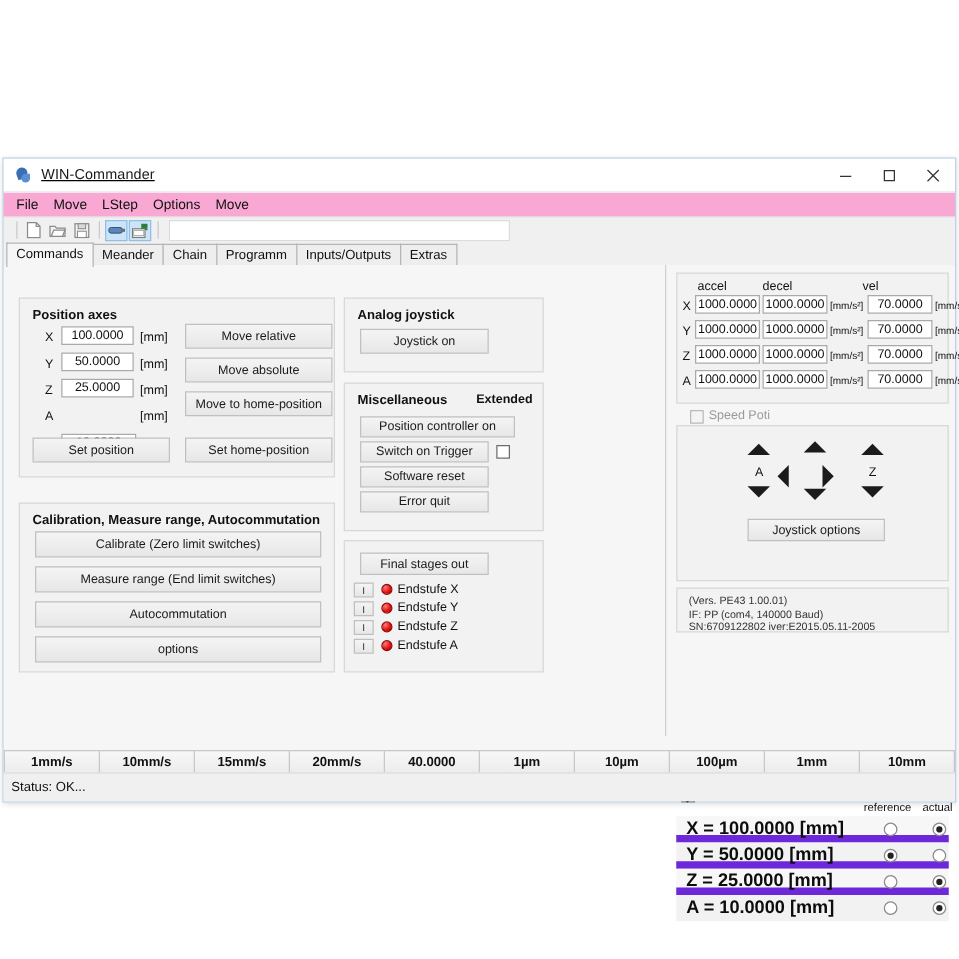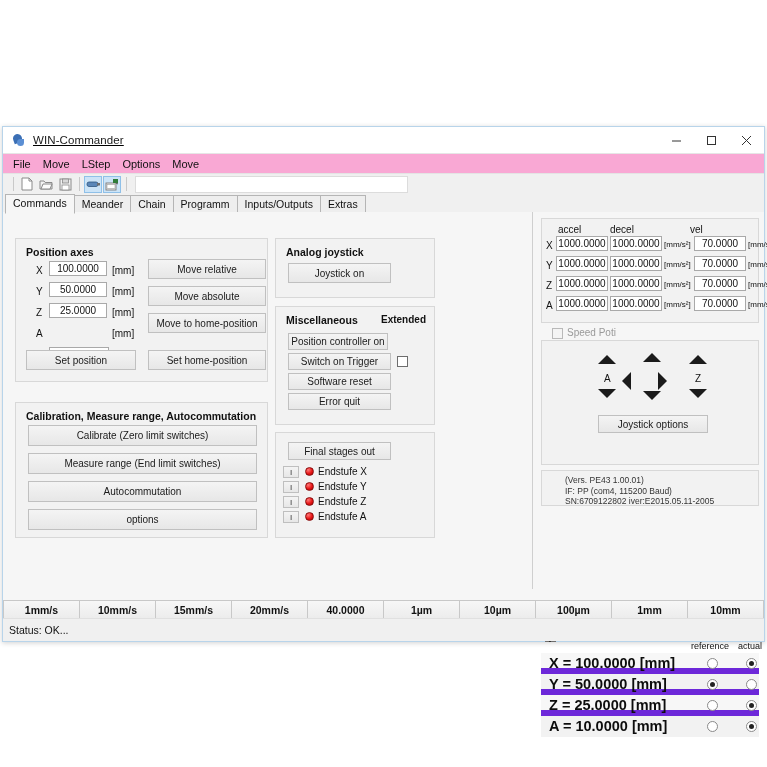--- a/index.html
+++ b/index.html
@@ -169,21 +169,21 @@
   
   .arrow { position:absolute; width:0; height:0; }
   .arrow.up    { border-left:9px solid transparent; border-right:9px solid transparent; border-bottom:9px solid #1b1b1b; }
   .arrow.down  { border-left:9px solid transparent; border-right:9px solid transparent; border-top:9px solid #1b1b1b; }
   .arrow.left  { border-top:9px solid transparent;  border-bottom:9px solid transparent; border-right:9px solid #1b1b1b; }
   .arrow.right { border-top:9px solid transparent;  border-bottom:9px solid transparent; border-left:9px solid #1b1b1b; }
   
   .infobox {
     position:absolute; background:#f2f2f2; border:1px solid #d8d8d8;
     box-sizing:border-box; font-size:8.5px; color:#333; line-height:10.5px;
-    padding:4px 23px;
+    padding:4px 9px;
   }
   
   .posrow {
     position:absolute; left:0; right:0; height:21px;
     border-bottom:6px solid #6d28d9; box-sizing:border-box;
   }
   .posrow .ptxt {
     position:absolute; left:8px; top:2px;
     font-size:14.5px; font-weight:bold; color:#0d0d0d;
   }
@@ -335,21 +335,21 @@
     </div>
 
     <div class="group" style="left:272px; top:26px; width:160px; height:60px;">
       <div class="gtitle">Analog joystick</div>
       <div class="btn" style="left:12px; top:24px; width:103px; height:20px;">Joystick on</div>
     </div>
 
     <div class="group" style="left:272px; top:94px; width:160px; height:119px;">
       <div class="gtitle">Miscellaneous</div>
       <div class="lbl b" style="left:105px; top:7px;">Extended</div>
-      <div class="btn" style="left:12px; top:26px; width:100px; height:17px;">Position controller on</div>
+      <div class="btn" style="left:12px; top:26px; width:124px; height:17px;">Position controller on</div>
       <div class="btn" style="left:12px; top:46px; width:103px; height:17px;">Switch on Trigger</div>
       <div class="chk" style="left:121px; top:49px;"></div>
       <div class="btn" style="left:12px; top:66px; width:103px; height:17px;">Software reset</div>
       <div class="btn" style="left:12px; top:86px; width:103px; height:17px;">Error quit</div>
     </div>
 
     <div class="group" style="left:272px; top:220px; width:160px; height:106px;">
       <div class="btn" style="left:12px; top:9px; width:103px; height:18px;">Final stages out</div>
 
       <div class="minibtn" style="left:7px; top:33px;">I</div>
@@ -419,21 +419,21 @@
 
       <div class="arrow up" style="left:147px; top:14px;"></div>
       <div class="lbl" style="left:153px; top:32px;">Z</div>
       <div class="arrow down" style="left:147px; top:48px;"></div>
 
       <div class="btn" style="left:56px; top:74px; width:110px; height:18px;">Joystick options</div>
     </div>
 
     <div class="infobox" style="left:538px; top:258px; width:218px; height:36px;">
       <div>(Vers. PE43 1.00.01)</div>
-      <div>IF: PP (com4, 115200 Baud)</div>
+      <div>IF: PP (com4, 140000 Baud)</div>
       <div>SN:6709122802 iver:E2015.05.11-2005</div>
     </div>
 
     <div style="position:absolute; left:538px; top:416px; width:218px; height:103px;">
       <div class="chk checked" style="left:4px; top:3px;"></div>
       <div class="lbl" style="left:19px; top:2px;">Poll position</div>
       <div class="lbl" style="left:157px; top:2px; font-size:9px;">Positon value</div>
       <div class="lbl" style="left:150px; top:13px; font-size:9px;">reference</div>
       <div class="lbl" style="left:197px; top:13px; font-size:9px;">actual</div>
 

